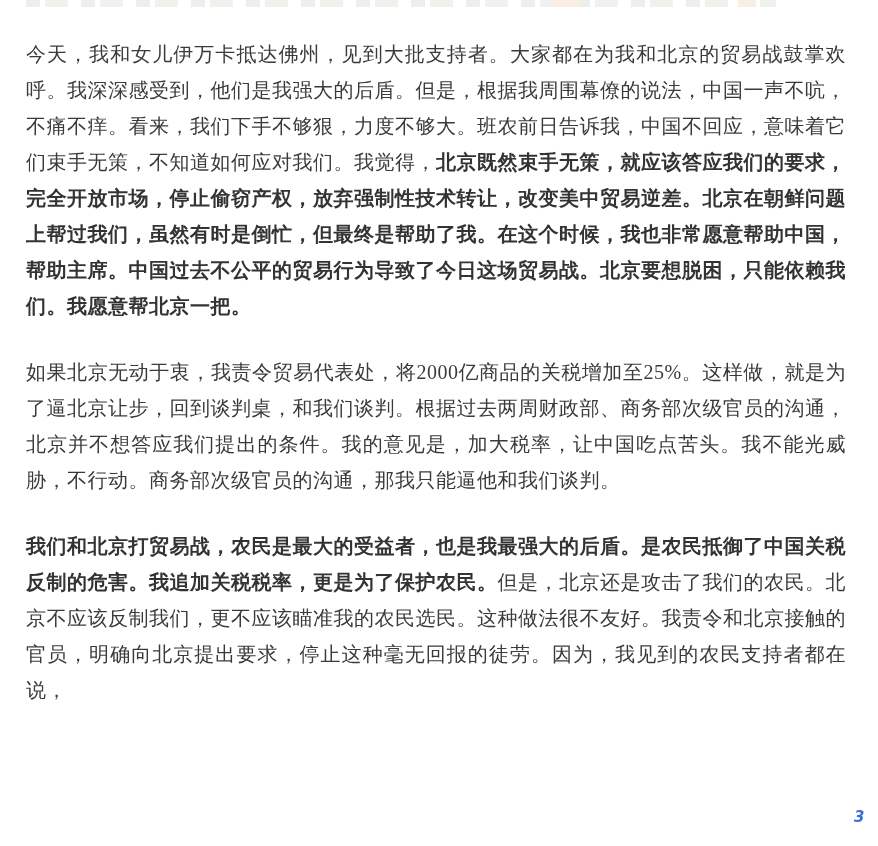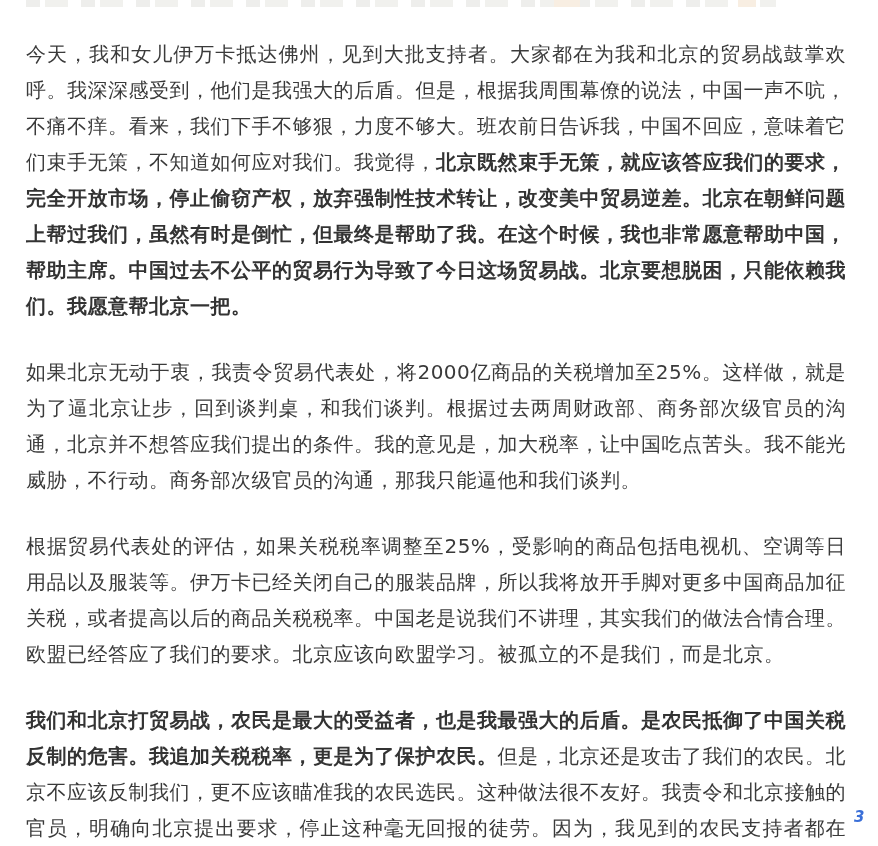--- a/index.html
+++ b/index.html
@@ -45,20 +45,21 @@
     left: 26px;
     width: 820px;
     color: #3a3a3a;
     font-size: 20px;
     line-height: 36px;
     letter-spacing: 0.5px;
     text-align: justify;
   }
   .article p {
     margin: 0 0 30px 0;
+    font-family: Liberation Serif, serif;
   }
   .article p:last-child {
     margin-bottom: 0;
   }
   .article strong {
     font-weight: 700;
     color: #333333;
   }
   .page-mark {
     position: absolute;
@@ -76,19 +77,18 @@
 <div class="page" style="background: rgb(255, 255, 255);">
 
   <div class="top-remnant">
     <span class="warm-frag" style="left: 528px;"></span>
     <span class="warm-frag f2"></span>
   </div>
 
   <div class="article" style="color: rgb(58, 58, 58);">
       <p><span>今天，我和女儿伊万卡抵达佛州，见到大批支持者。大家都在为我和北京的贸易战鼓掌欢呼。我深深感受到，他们是我强大的后盾。但是，根据我周围幕僚的说法，中国一声不吭，不痛不痒。看来，我们下手不够狠，力度不够大。班农前日告诉我，中国不回应，意味着它们束手无策，不知道如何应对我们。我觉得，</span><strong>北京既然束手无策，就应该答应我们的要求，完全开放市场，停止偷窃产权，放弃强制性技术转让，改变美中贸易逆差。北京在朝鲜问题上帮过我们，虽然有时是倒忙，但最终是帮助了我。在这个时候，我也非常愿意帮助中国，帮助主席。中国过去不公平的贸易行为导致了今日这场贸易战。北京要想脱困，只能依赖我们。我愿意帮北京一把。</strong></p>
       <p><span>如果北京无动于衷，我责令贸易代表处，将2000亿商品的关税增加至25%。这样做，就是为了逼北京让步，回到谈判桌，和我们谈判。根据过去两周财政部、商务部次级官员的沟通，北京并不想答应我们提出的条件。我的意见是，加大税率，让中国吃点苦头。我不能光威胁，不行动。商务部次级官员的沟通，那我只能逼他和我们谈判。</span></p>
-      <p><span>根据贸易代表处的评估，如果关税税率调整至25%，受影响的商品包括电视机、空调等日用品以及服装等。伊万卡已经关闭自己的服装品牌，所以我将放开手脚对更多中国商品加征关税，或者提高以后的商品关税税率。中国老是说我们不讲理，其实我们的做法合情合理。欧盟已经答应了我们的要求。北京应该向欧盟学习。被孤立的不是我们，而是北京。</span></p>
       <p><strong>我们和北京打贸易战，农民是最大的受益者，也是我最强大的后盾。是农民抵御了中国关税反制的危害。我追加关税税率，更是为了保护农民。</strong><span>但是，北京还是攻击了我们的农民。北京不应该反制我们，更不应该瞄准我的农民选民。这种做法很不友好。我责令和北京接触的官员，明确向北京提出要求，停止这种毫无回报的徒劳。因为，我见到的农民支持者都在说，</span></p>
     </div>
 
   <span class="page-mark" style="color: rgb(58, 111, 216);">3</span>
 
 </div>
 
 </body></html>

